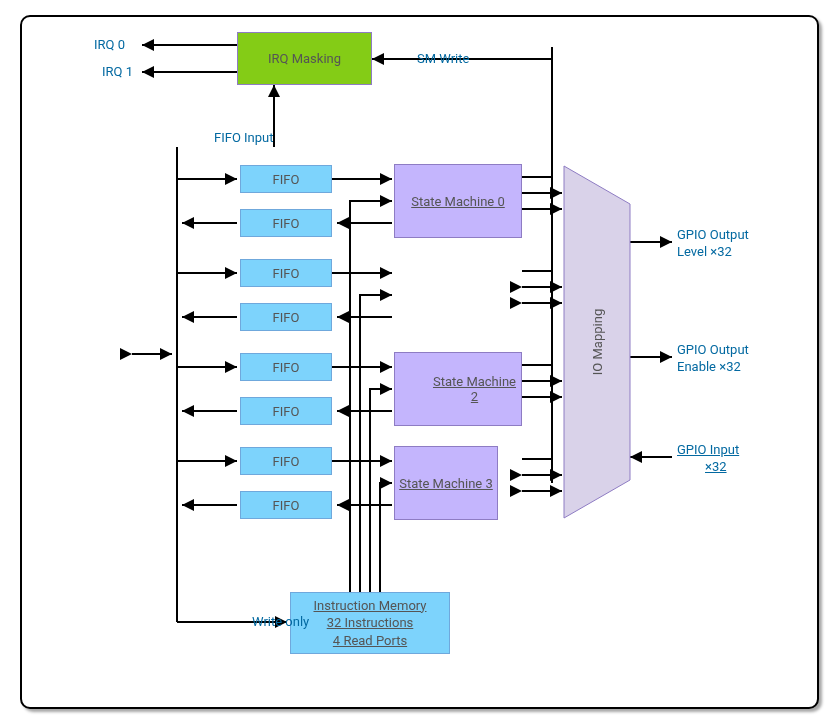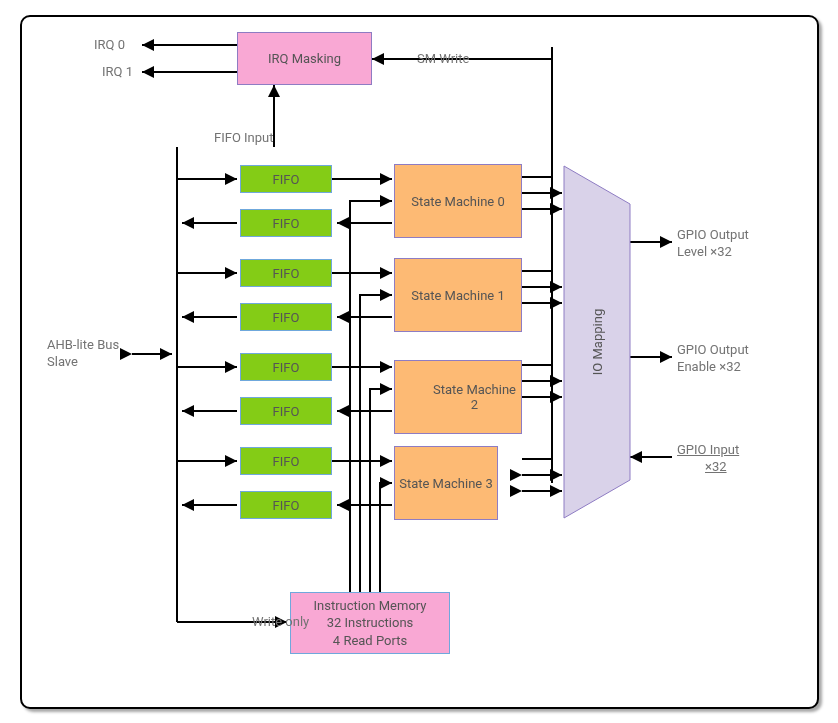--- a/index.html
+++ b/index.html
@@ -29,28 +29,28 @@
     position: absolute;
     border: 1px solid;
     display: flex;
     align-items: center;
     justify-content: center;
     text-align: center;
     font-size: 13px;
     color: #555;
     box-sizing: border-box;
   }
-  .fifo { background: #84cc16; border-color: #6fa8dc; }
-  .sm   { background: #fdba74; border-color: #6aa84f00; border-color:#8e7cc3; }
-  .irq  { background: #f9a8d4; border-color: #8e7cc3; }
-  .mem  { background: #f9a8d4; border-color: #6fa8dc; line-height:1.35; }
+  .fifo { background: #7dd3fc; border-color: #6fa8dc; }
+  .sm   { background: #c4b5fd; border-color: #6aa84f00; border-color:#8e7cc3;text-decoration:underline; }
+  .irq  { background: #84cc16; border-color: #8e7cc3; }
+  .mem  { background: #7dd3fc; border-color: #6fa8dc; line-height:1.35;text-decoration:underline; }
   .label {
     position: absolute;
     font-size: 13px;
-    color: #737373;
+    color: #0369a1;
     text-align: left;
     line-height: 1.3;
   }
   svg.wires {
     position: absolute;
     left: 0; top: 0;
     width: 795px; height: 690px;
     overflow: visible;
   }
   .trap {
@@ -162,24 +162,21 @@
     <div class="box fifo" style="left:218px; top:430px; width:92px; height:28px;">
         <span>FIFO</span>
       </div>
     <div class="box fifo" style="left:218px; top:474px; width:92px; height:28px;">
         <span>FIFO</span>
       </div>
 
     <div class="box sm" style="left:372px; top:147px; width:128px; height:74px;">
         <span>State Machine 0</span>
       </div>
-    <div class="box sm" style="left:372px; top:241px; width:128px; height:74px;">
-        <span>State Machine 1</span>
-      </div>
-    <div class="box sm" style="left:372px; top:343px; width:128px; height:74px;padding-left:33px;">
+    <div class="box sm" style="left:372px; top:335px; width:128px; height:74px;padding-left:33px;">
         <span>State Machine 2</span>
       </div>
     <div class="box sm" style="left:372px; top:429px; width:104px; height:74px;">
         <span>State Machine 3</span>
       </div>
 
     <svg class="trap" style="left:540px; top:147px; width:70px; height:356px;">
       <polygon points="2,2 68,40 68,316 2,354" fill="#d9d2e9" stroke="#8e7cc3" stroke-width="1"></polygon>
       <text x="40" y="178" font-size="13" fill="#555" text-anchor="middle" transform="rotate(-90 40 178)">IO Mapping</text>
     </svg>
@@ -187,24 +184,20 @@
     <div class="box mem" style="left:268px; top:575px; width:160px; height:62px; flex-direction:column;">
       <span>Instruction Memory</span>
       <span>32 Instructions</span>
       <span>4 Read Ports</span>
     </div>
 
     <div class="label" style="left:72px; top:20px;">IRQ 0</div>
     <div class="label" style="left:72px; top:47px;margin-left:8px;">IRQ 1</div>
     <div class="label" style="left:395px; top:34px;">SM Write</div>
     <div class="label" style="left:192px; top:113px;">FIFO Input</div>
-    <div class="label" style="left:25px; top:320px;">
-      <span>AHB-lite Bus</span><br>
-      <span>Slave</span>
-    </div>
     <div class="label" style="left:190px; top:597px;margin-left:40px;">Write only</div>
 
     <div class="label" style="left:655px; top:210px;">
       <span>GPIO Output</span><br>
       <span>Level ×32</span>
     </div>
     <div class="label" style="left:655px; top:325px;">
       <span>GPIO Output</span><br>
       <span>Enable ×32</span>
     </div>

